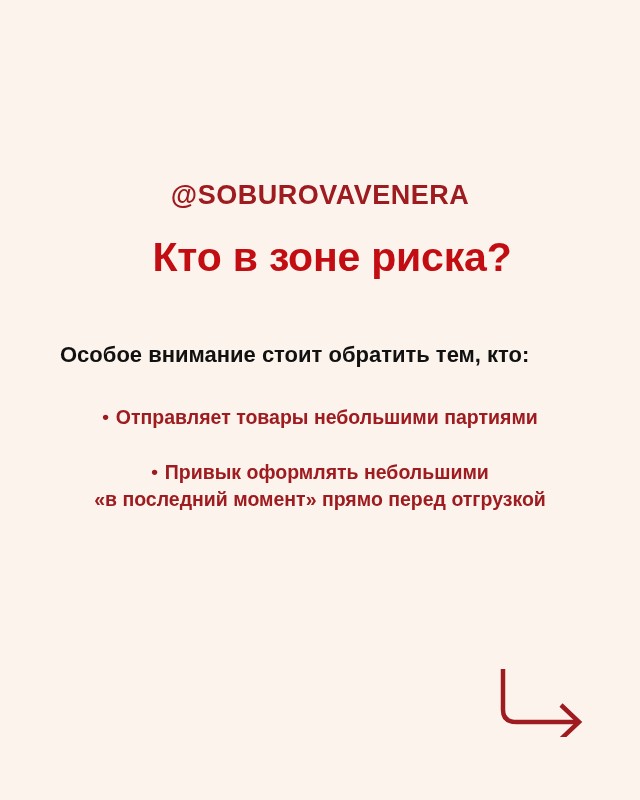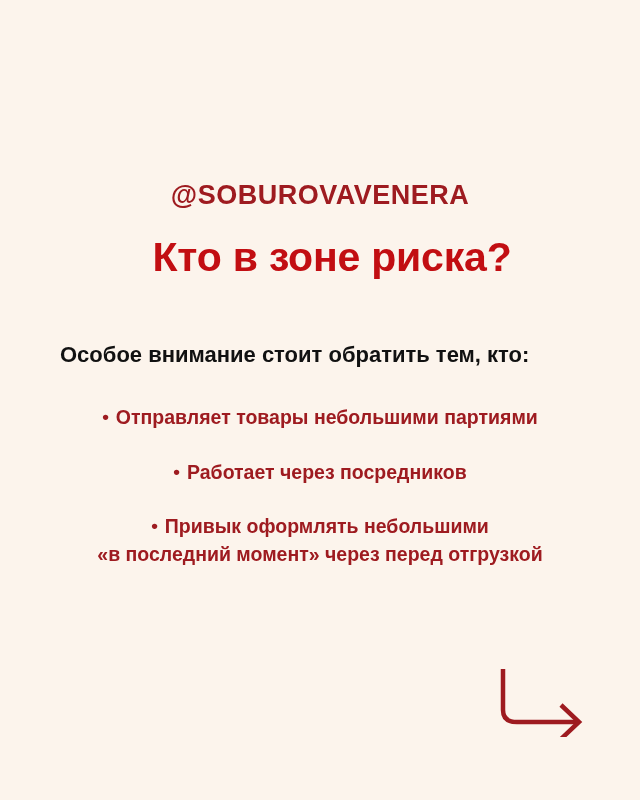--- a/index.html
+++ b/index.html
@@ -108,27 +108,24 @@
   <div class="headline">Кто в зоне риска?</div>
 
   <div class="subhead">Особое внимание стоит обратить тем, кто:</div>
 
   <div class="bullets">
 
     <div class="bullet">
       <span class="dot">•</span><span class="bullet-text">Отправляет товары небольшими партиями</span>
     </div>
 
-    <div class="bullet">
-      <span class="dot">•</span><span class="bullet-text">Работает через посредников</span>
-    </div>
 
     <div class="bullet" style="margin-bottom:0;">
       <span class="dot">•</span><span class="bullet-text">Привык оформлять небольшими</span>
-      <span class="bullet-line2">«в последний момент» через перед отгрузкой</span>
+      <span class="bullet-line2">«в последний момент» прямо перед отгрузкой</span>
     </div>
 
   </div>
 
   <div class="arrow">
     <svg width="96" height="72" viewBox="0 0 96 72" fill="none" xmlns="http://www.w3.org/2000/svg">
       <path d="M6 4 L6 45 Q6 57 20 57 L80 57" stroke="#9e1b20" stroke-width="4.5" fill="none" stroke-linecap="butt"></path>
       <path d="M64 40 L82 57 L64 74" stroke="#9e1b20" stroke-width="4.5" fill="none" stroke-linecap="butt" stroke-linejoin="miter"></path>
     </svg>
   </div>

